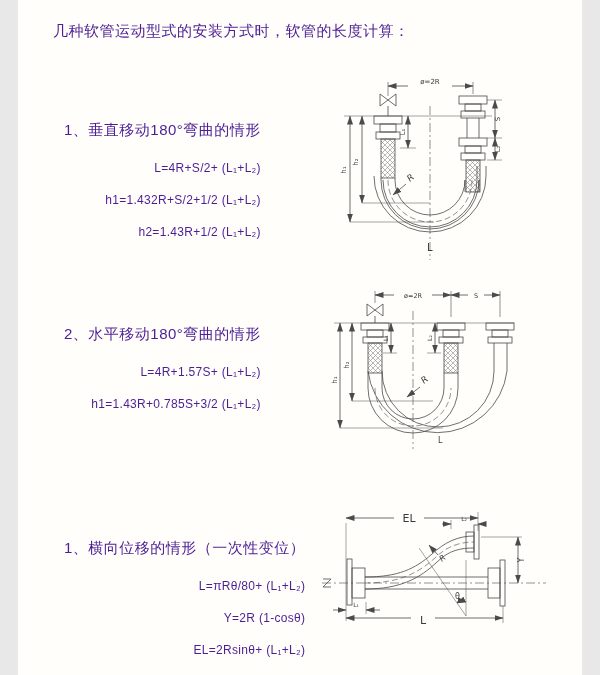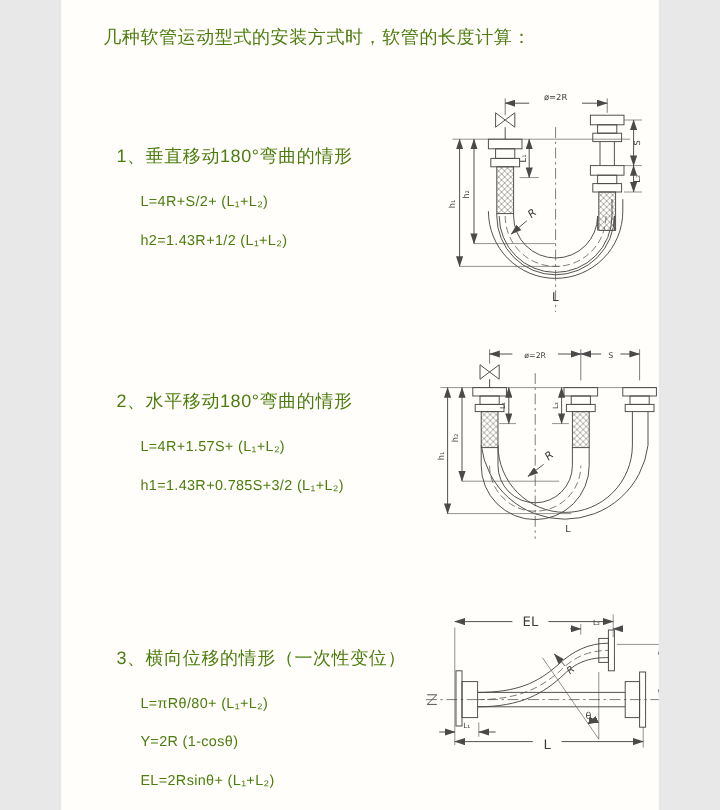--- a/index.html
+++ b/index.html
@@ -1,19 +1,19 @@
 <!DOCTYPE html>
 <html><head>
 <meta charset="utf-8">
 <style>
   html,body { margin:0; padding:0; background:#e8e8e8; }
   .page {
-    position:relative; width:498px; height:675px; margin:0 auto;
-    background:#fffefa; color:#4d7c0f;
-    font-family:"Liberation Sans", sans-serif; overflow:hidden;
+    position:relative; width:564px; height:675px; margin:0 auto;
+    background:#fffefa; color:#4c1d95;
+    font-family:"Liberation Sans", sans-serif; overflow:hidden;text-align:right;
   }
   .doc-title {
     position:absolute; left:35px; top:22px;
     font-size:15px; letter-spacing:0.5px; white-space:nowrap;
   }
   .section { position:absolute; left:46px;margin-top:21px; }
   #sec1 { top:100px; } #sec2 { top:304px; } #sec3 { top:518px; }
   .sec-heading { font-size:15px; letter-spacing:0.5px; white-space:nowrap; }
   .formulas { margin:12px 0 0 20px; }
   .formula { height:32px; line-height:32px; font-size:12px; letter-spacing:0.3px; white-space:nowrap; }
@@ -27,34 +27,35 @@
 <body>
 
 <div class="page">
 
   <div class="doc-title">几种软管运动型式的安装方式时，软管的长度计算：</div>
 
   <div class="section" id="sec1">
     <div class="sec-heading">1、垂直移动180°弯曲的情形</div>
     <div class="formulas">
       <div class="formula">L=4R+S/2+ (L₁+L₂)</div>
+      <div class="formula">h1=1.432R+S/2+1/2 (L₁+L₂)</div>
       <div class="formula">h2=1.43R+1/2 (L₁+L₂)</div>
     </div>
   </div>
 
   <div class="section" id="sec2">
     <div class="sec-heading">2、水平移动180°弯曲的情形</div>
     <div class="formulas">
       <div class="formula">L=4R+1.57S+ (L₁+L₂)</div>
       <div class="formula">h1=1.43R+0.785S+3/2 (L₁+L₂)</div>
     </div>
   </div>
 
   <div class="section" id="sec3">
-    <div class="sec-heading">3、横向位移的情形（一次性变位）</div>
+    <div class="sec-heading">1、横向位移的情形（一次性变位）</div>
     <div class="formulas">
       <div class="formula">L=πRθ/80+ (L₁+L₂)</div>
       <div class="formula">Y=2R (1-cosθ)</div>
       <div class="formula">EL=2Rsinθ+ (L₁+L₂)</div>
     </div>
   </div>
 
   <svg id="dia1" class="diagram" width="288" height="196" viewBox="0 0 288 196">
     <defs>
       <marker id="a1" markerWidth="9" markerHeight="6" refX="8.5" refY="3" orient="auto-start-reverse" markerUnits="userSpaceOnUse">

